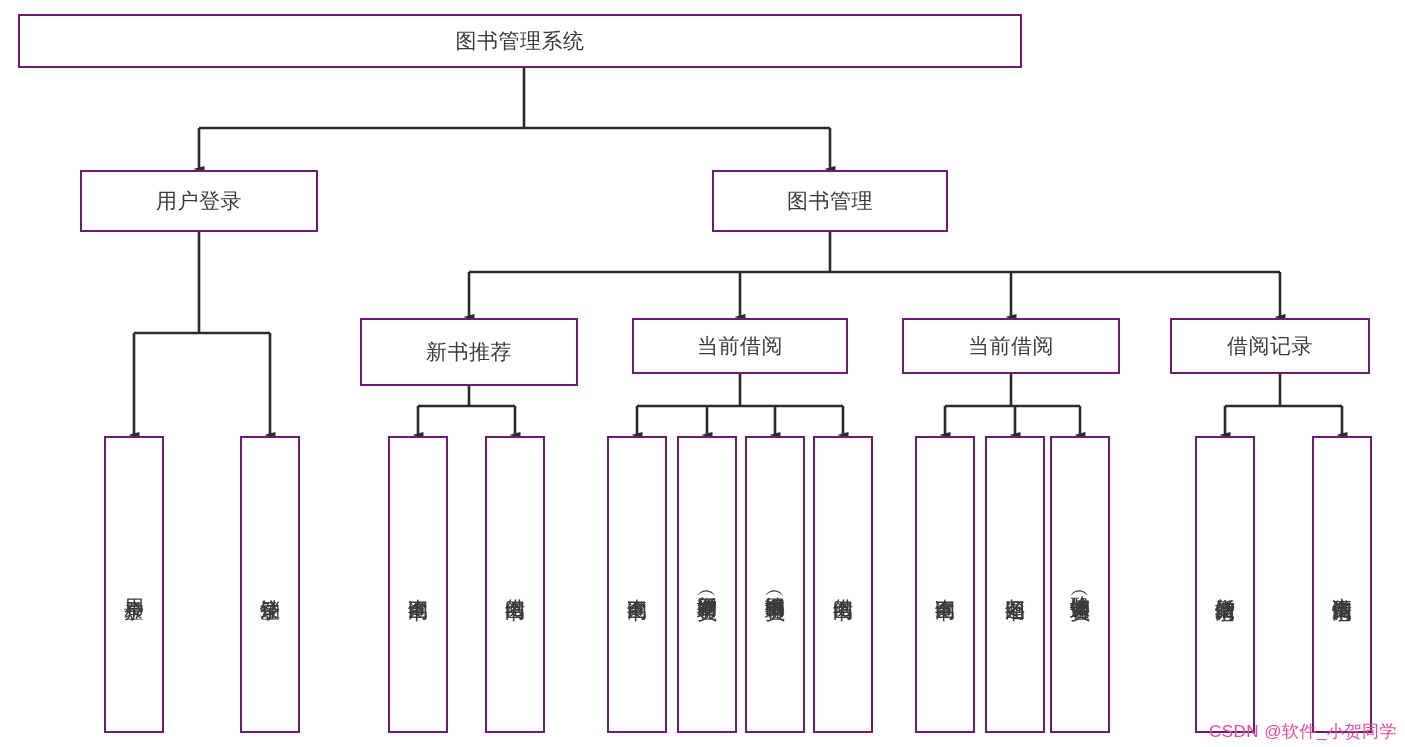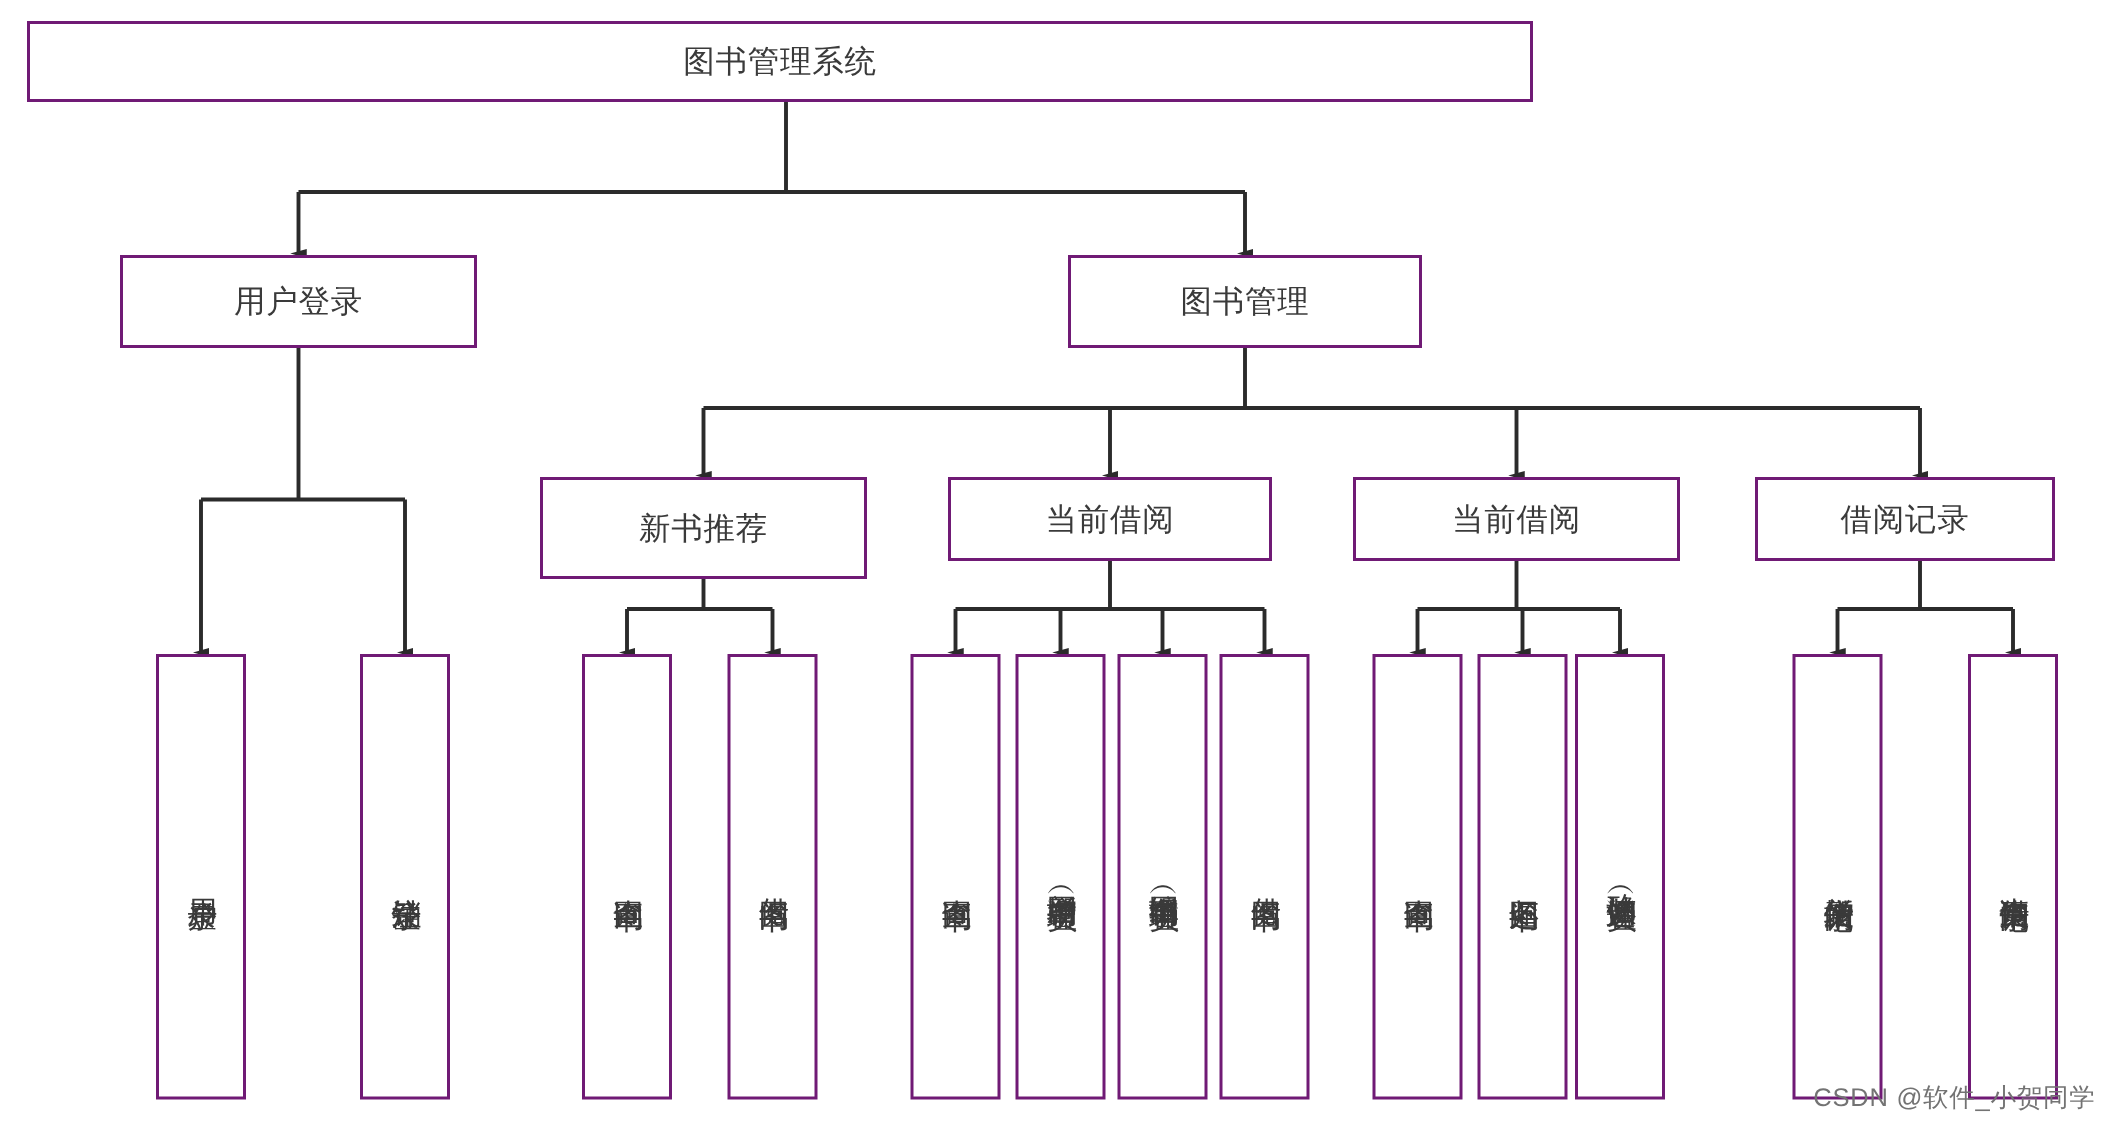--- a/index.html
+++ b/index.html
@@ -56,21 +56,21 @@
     top: 0;
     width: 1405px;
     height: 747px;
     pointer-events: none;
   }
   #watermark {
     position: absolute;
     right: 8px;
     bottom: 4px;
     font-size: 17px;
-    color: #737373;
+    color: #ec4899;
     white-space: nowrap;
     letter-spacing: 0.5px;
   }
 </style>
 </head>
 <body>
 
 <div id="diagram-root">
 
   <svg id="edge-layer" viewBox="0 0 1405 747" width="1405" height="747" xmlns="http://www.w3.org/2000/svg">

